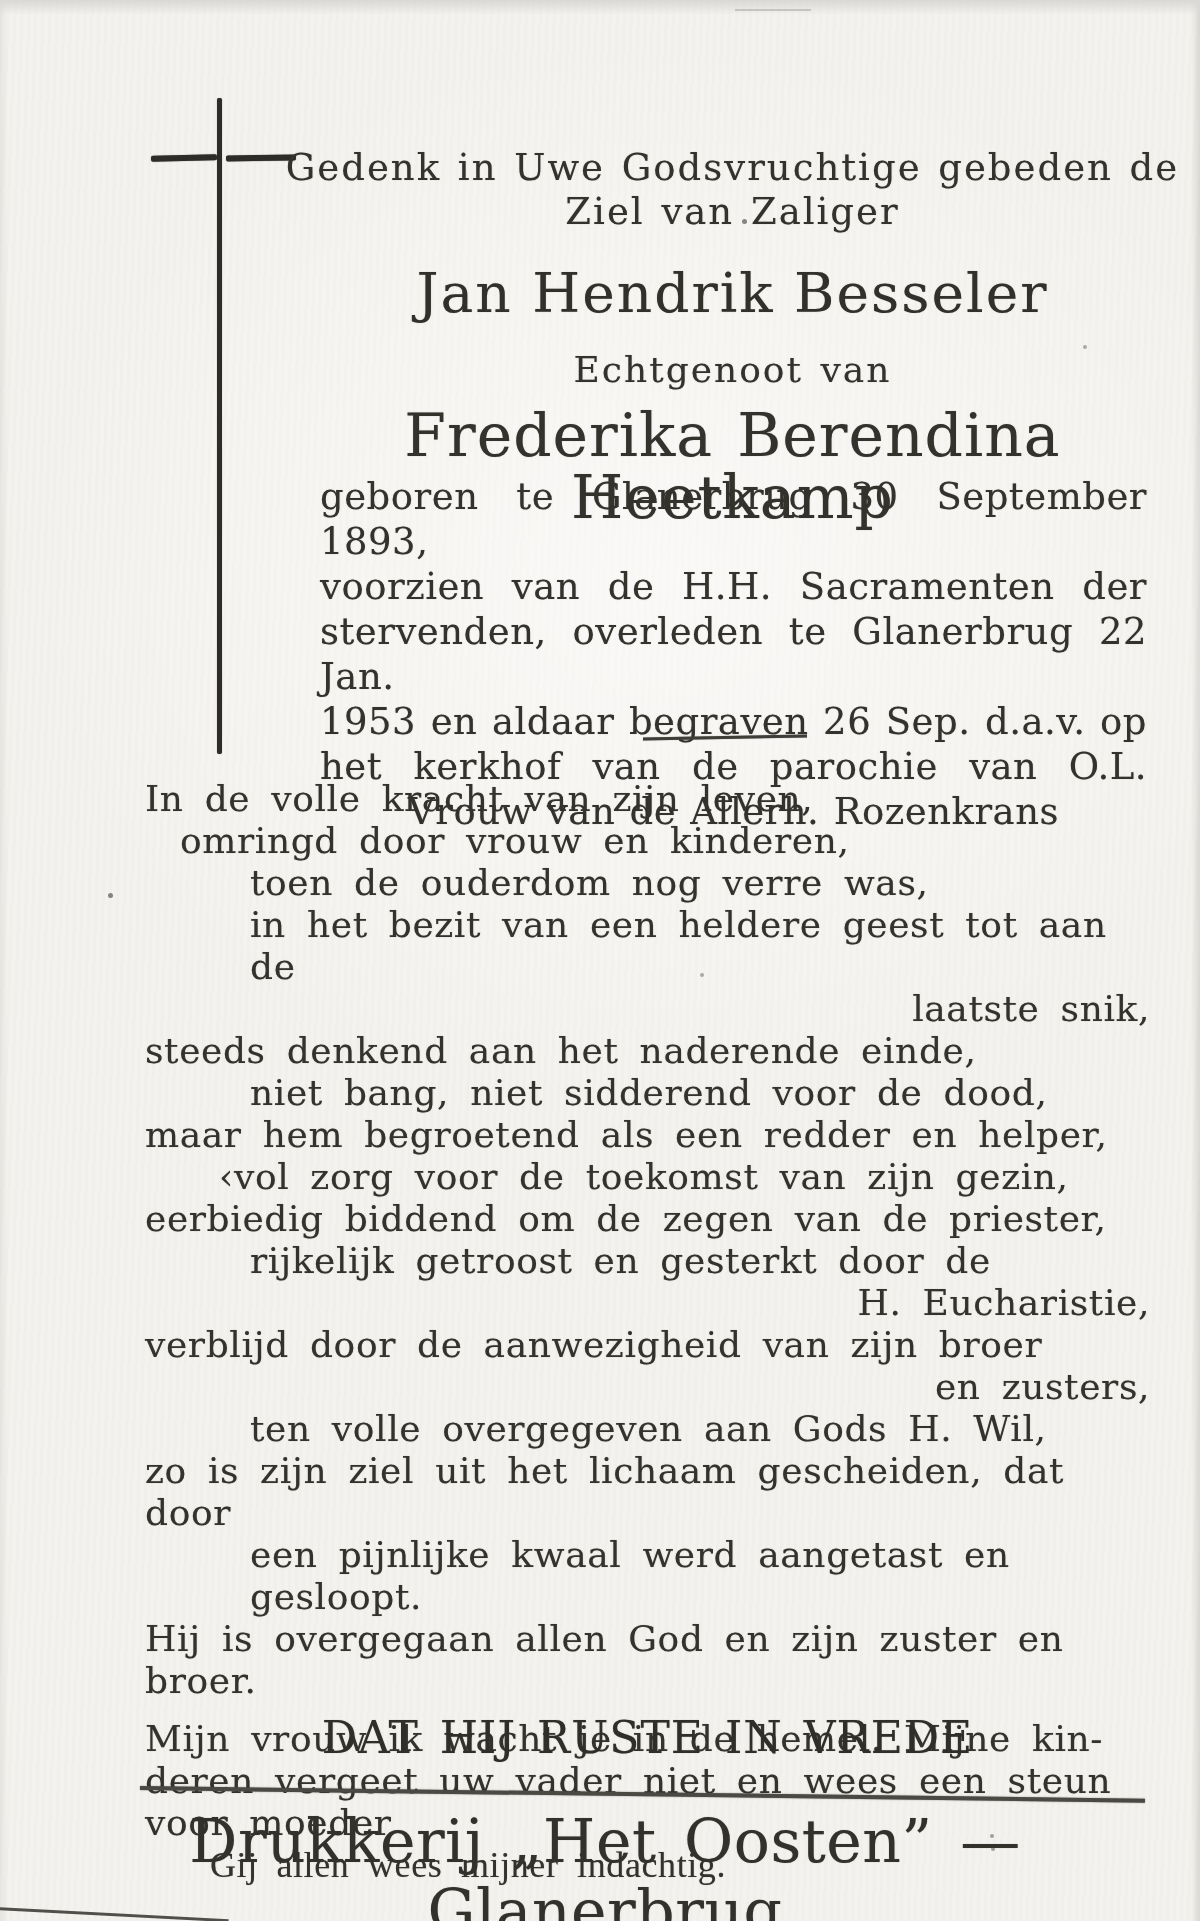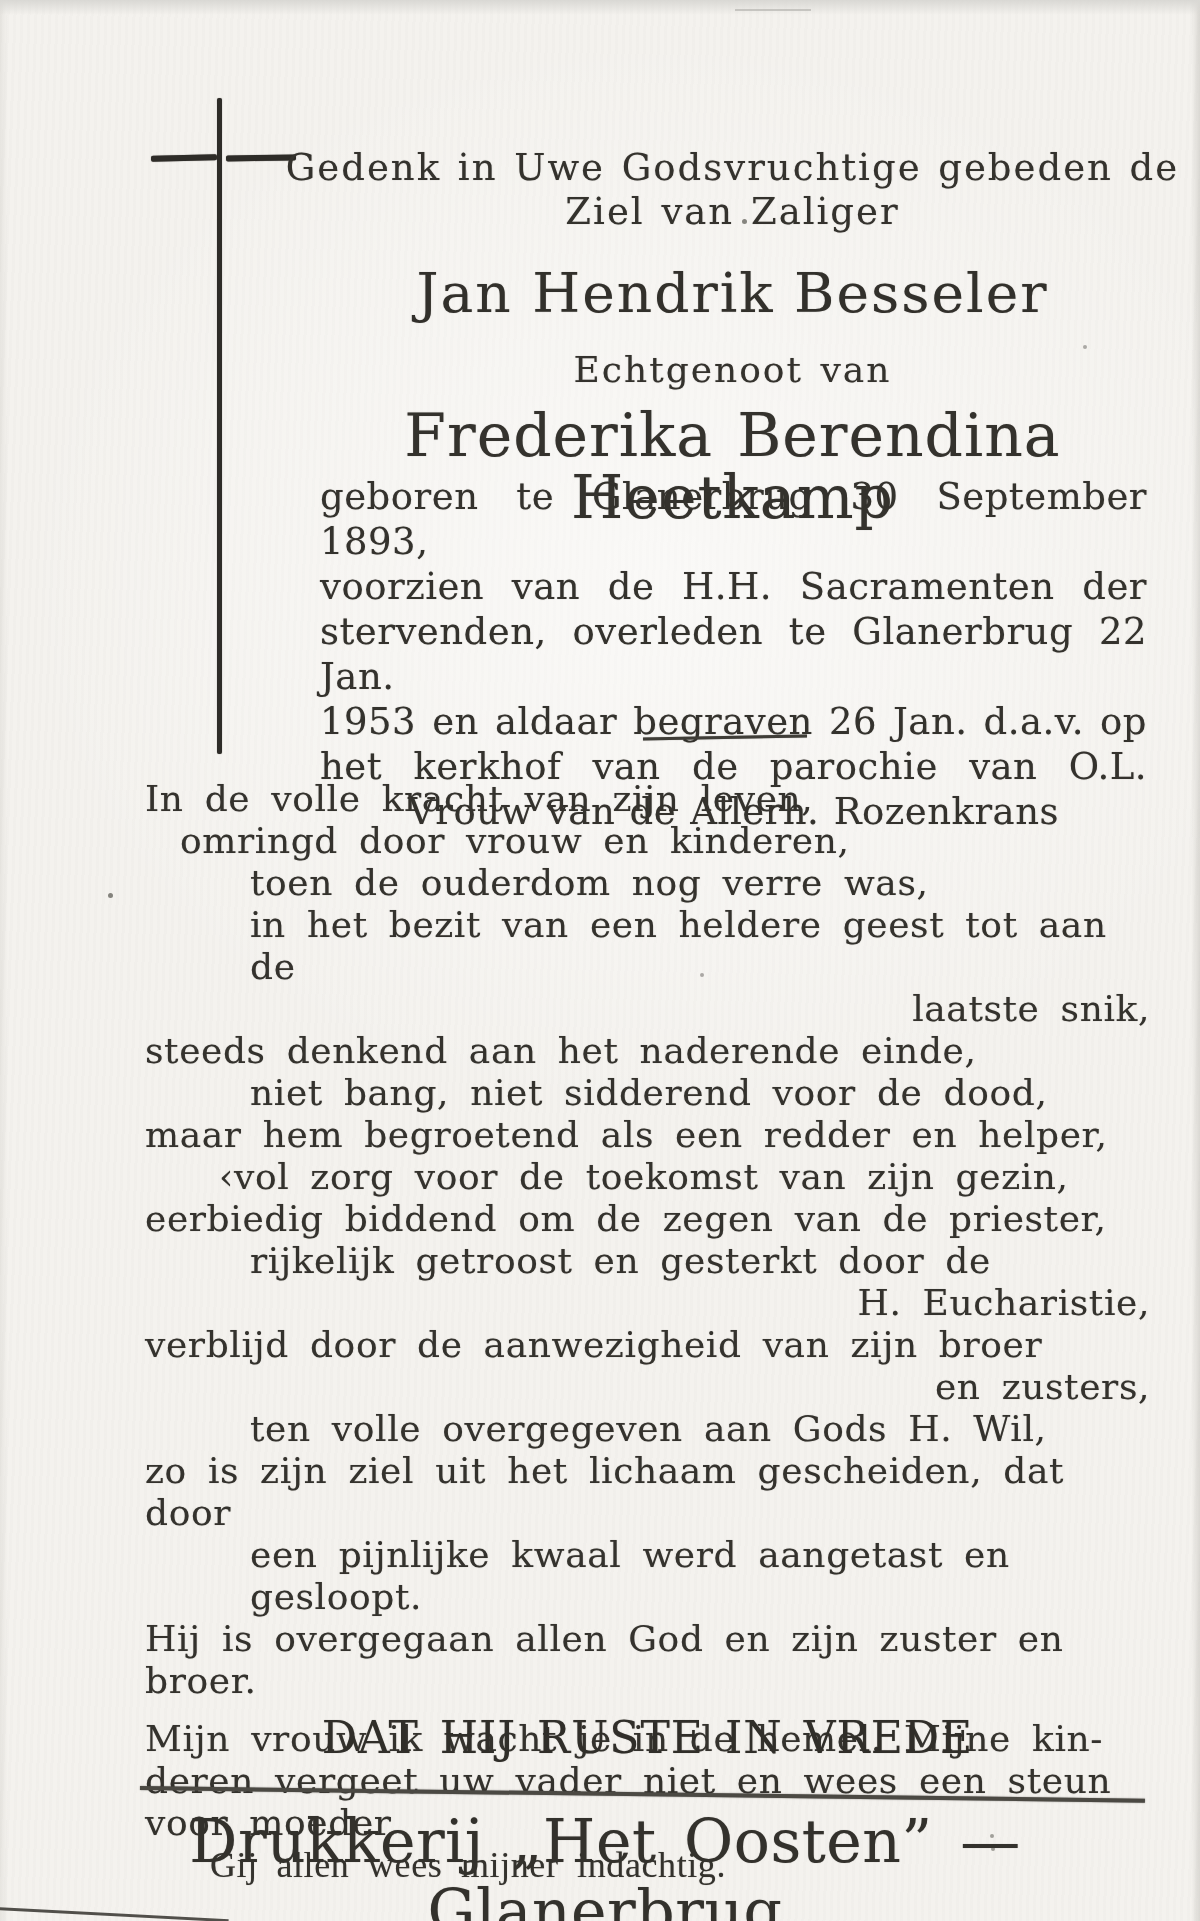--- a/index.html
+++ b/index.html
@@ -85,21 +85,21 @@
     <div class="invocation ink">Ziel van Zaliger</div>
     <div class="name ink">Jan Hendrik Besseler</div>
     <div class="relation ink">Echtgenoot van</div>
     <div class="spouse ink">Frederika Berendina Heetkamp</div>
   </div>
 
   <div class="abs vitals-block">
     <div class="vl j ink">geboren te Glanerbrug 30 September 1893,</div>
     <div class="vl j ink">voorzien van de H.H. Sacramenten der</div>
     <div class="vl j ink">stervenden, overleden te Glanerbrug 22 Jan.</div>
-    <div class="vl j ink">1953 en aldaar begraven 26 Jan. d.a.v. op</div>
+    <div class="vl j ink">1953 en aldaar begraven 26 Sep. d.a.v. op</div>
     <div class="vl j ink">het kerkhof van de parochie van O.L.</div>
     <div class="vl c ink">Vrouw van de Allerh. Rozenkrans</div>
   </div>
 
   <div class="abs mid-divider"></div>
 
   <div class="abs poem-block">
     <div class="pl ink">In de volle kracht van zijn leven,</div>
     <div class="pl i2 ink">omringd door vrouw en kinderen,</div>
     <div class="pl i1 ink">toen de ouderdom nog verre was,</div>

